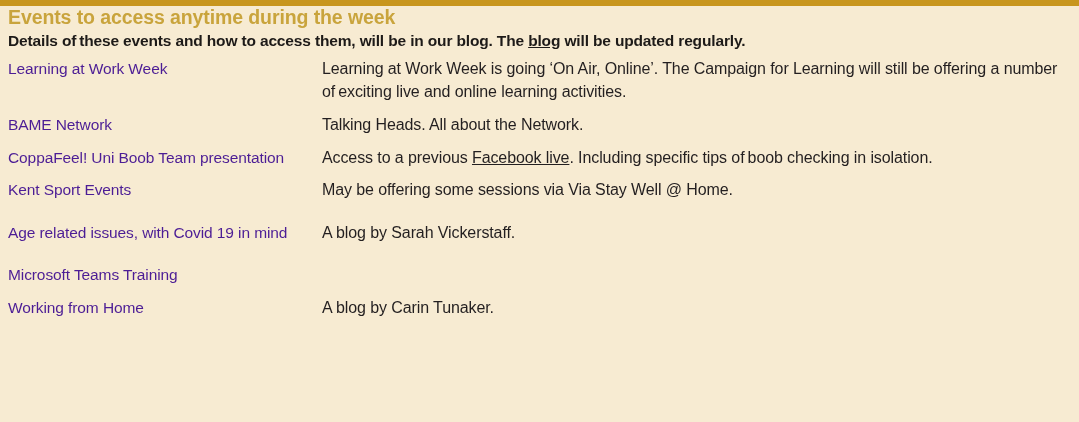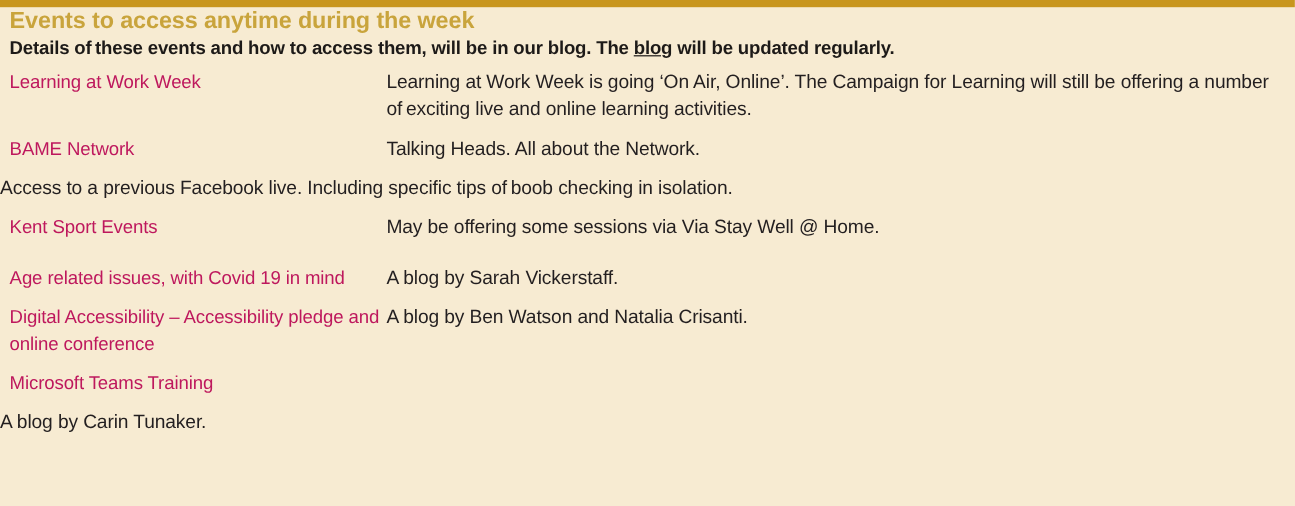--- a/index.html
+++ b/index.html
@@ -64,33 +64,34 @@
     display: flex;
     align-items: flex-start;
   }
   .cell-event {
     width: 322px;
     flex: 0 0 322px;
     padding: 0 4px 0 8px;
     box-sizing: border-box;
     font-size: 15.5px;
     line-height: 22.5px;
-    color: #be185d;
+    color: #4c1d95;
     letter-spacing: -0.1px;
   }
   .cell-detail {
     flex: 1 1 auto;
     padding: 0 12px 0 0;
     box-sizing: border-box;
     font-size: 16px;
     line-height: 22.5px;
     color: #231f20;
     letter-spacing: -0.1px;
   }
   .cell-detail .link {
+    text-decoration: underline;
   }
   .spacer-1 { height: 11px; }
   .spacer-2 { height: 10px; }
 </style>
 </head>
 <body>
 
 <div class="page">
 
   <div class="top-rule"></div>
@@ -107,49 +108,47 @@
     </div>
     <div class="spacer-1"></div>
 
     <div class="row">
       <div class="cell-event">BAME Network</div>
       <div class="cell-detail">Talking Heads. All about the Network.</div>
     </div>
     <div class="spacer-2"></div>
 
     <div class="row">
+      <div class="cell-event">CoppaFeel! Uni Boob Team presentation</div>
       <div class="cell-detail"><span>Access to a previous </span><span class="link">Facebook live</span><span>. Including specific tips of boob checking in isolation.</span></div>
     </div>
     <div class="spacer-2"></div>
 
     <div class="row">
       <div class="cell-event">Kent Sport Events</div>
       <div class="cell-detail">May be offering some sessions via Via Stay Well @ Home.</div>
     </div>
     <div class="spacer-2"></div>
 
     <div class="row">
     </div>
     <div class="spacer-2"></div>
 
     <div class="row">
       <div class="cell-event">Age related issues, with Covid 19 in mind</div>
       <div class="cell-detail">A blog by Sarah Vickerstaff.</div>
     </div>
     <div class="spacer-2"></div>
 
-    <div class="row">
-      <div class="cell-event">Digital Accessibility – Accessibility pledge and online conference</div>
-      <div class="cell-detail">A blog by Ben Watson and Natalia Crisanti.</div>
-    </div>
     <div class="spacer-2"></div>
 
     <div class="row">
       <div class="cell-event">Microsoft Teams Training</div>
     </div>
     <div class="spacer-2"></div>
 
     <div class="row">
+      <div class="cell-event">Working from Home</div>
       <div class="cell-detail">A blog by Carin Tunaker.</div>
     </div>
 
   </div>
 </div>
 
 </body></html>

